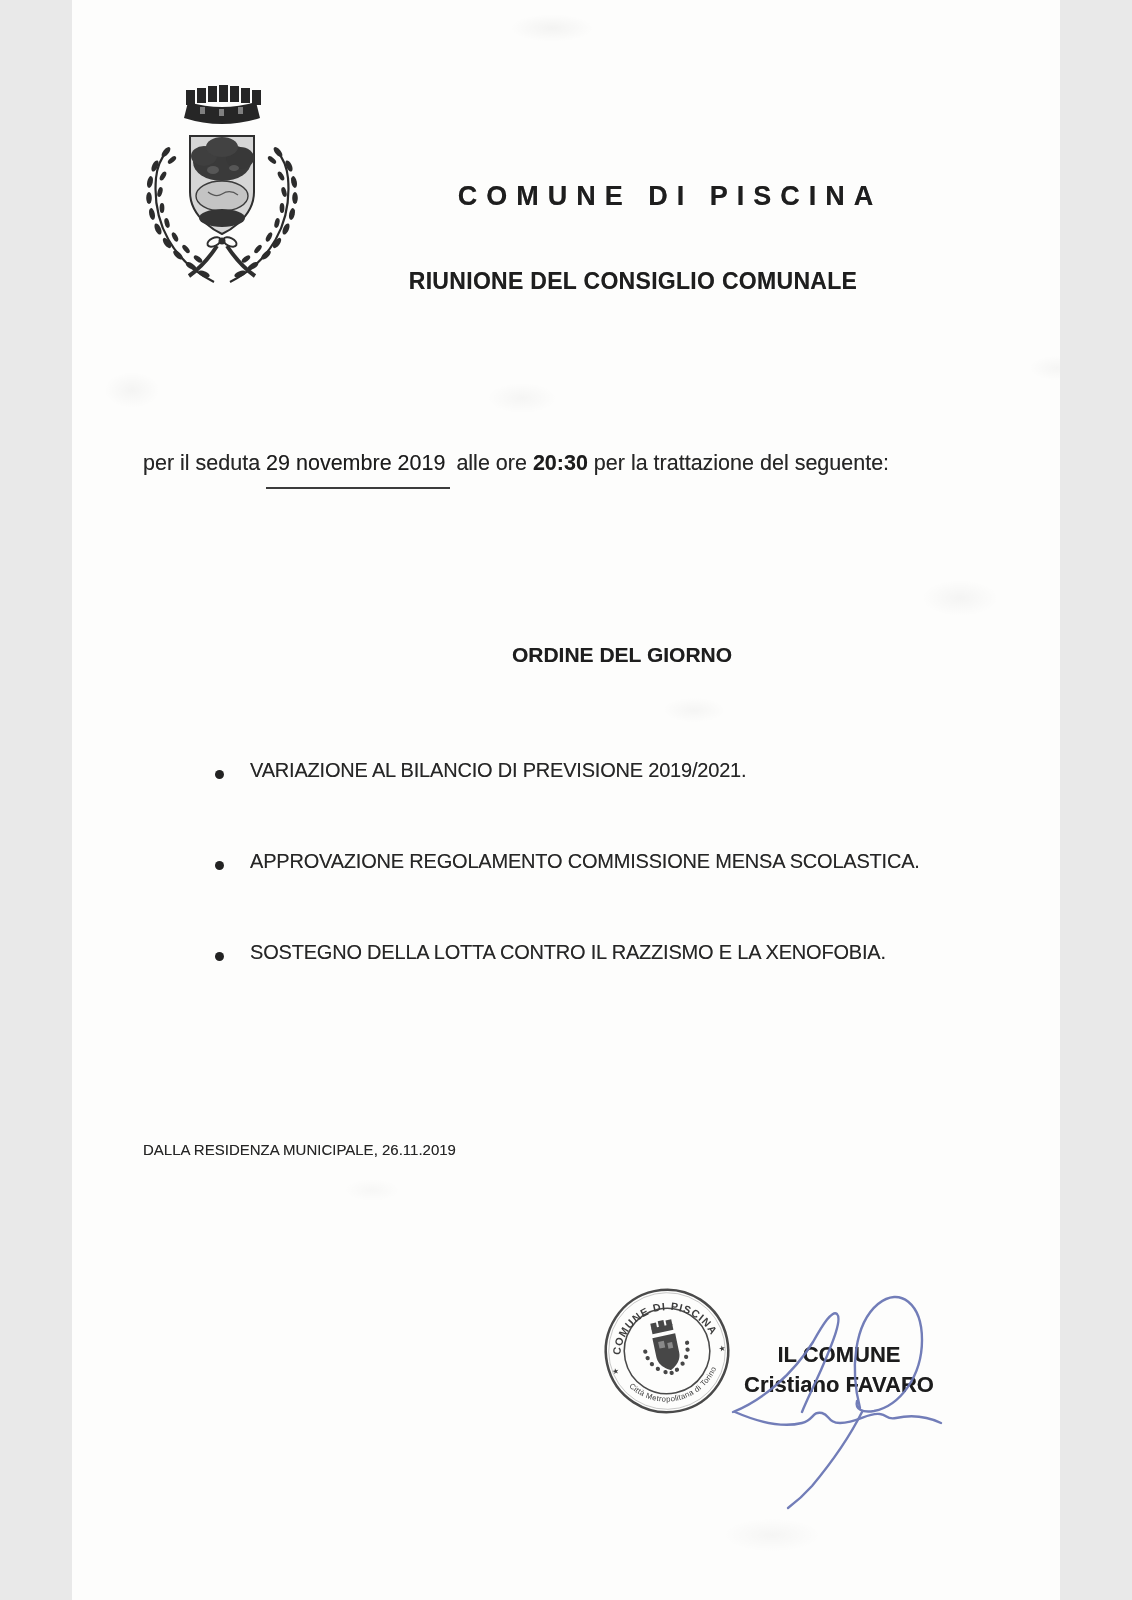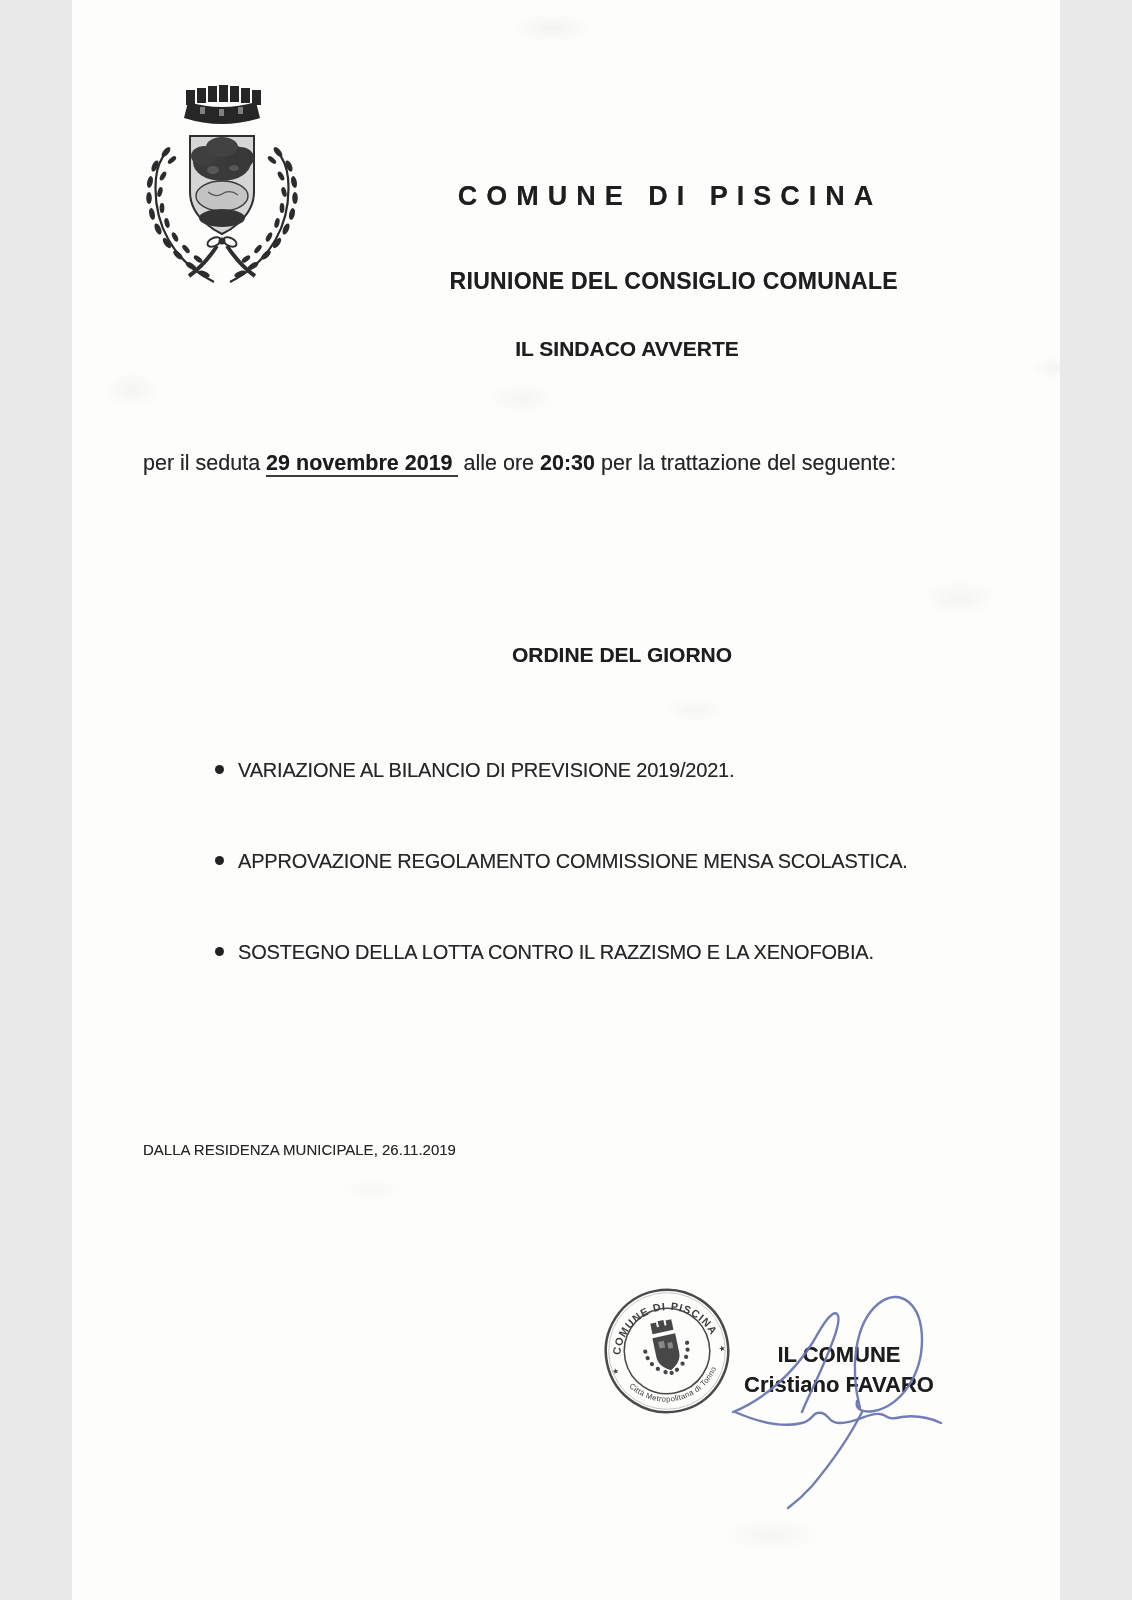--- a/index.html
+++ b/index.html
@@ -18,39 +18,39 @@
       radial-gradient(ellipse 70px 24px at 700px 1535px, rgba(0,0,0,0.03), transparent 70%),
       radial-gradient(ellipse 40px 16px at 300px 1190px, rgba(0,0,0,0.025), transparent 70%);
   }
   .abs{position:absolute;}
   .scan-dash{left:1026px;top:44px;width:12px;height:5px;background:rgba(120,120,120,.55);
     border-radius:3px;transform:rotate(-8deg);}
   
   .doc-title{left:320px;top:181px;width:556px;text-align:center;
     font-size:27px;font-weight:bold;letter-spacing:9px;color:#1e1e1e;line-height:30px;
     text-shadow:0 0 .5px rgba(30,30,30,.55);}
-  .doc-subtitle{left:296px;top:268px;width:530px;text-align:right;
+  .doc-subtitle{left:296px;top:268px;width:530px;text-align:center;
     font-size:23px;font-weight:bold;letter-spacing:.3px;color:#1e1e1e;line-height:26px;
     text-shadow:0 0 .5px rgba(30,30,30,.5);}
   .doc-avverte{left:290px;top:337px;width:530px;text-align:center;
     font-size:21px;font-weight:bold;color:#1e1e1e;line-height:24px;
     text-shadow:0 0 .4px rgba(30,30,30,.5);}
   .ordine{left:285px;top:643px;width:530px;text-align:center;
     font-size:21px;font-weight:bold;color:#1e1e1e;line-height:24px;
     text-shadow:0 0 .4px rgba(30,30,30,.5);}
   
   .bodytext{left:71px;top:447px;width:962px;font-size:21.5px;line-height:33px;
     color:#262626;text-shadow:0 0 .4px rgba(40,40,40,.45);}
   .bodytext .line1{text-align:justify;text-align-last:justify;}
   .b{font-weight:bold;color:#1c1c1c;}
-  .u-date{font-weight:bold;color:#1c1c1c;border-bottom:2.5px solid #3c3c3c;
-    padding-right:5px;padding-bottom:0px;}
+  .u-date{font-weight:normal;color:#1c1c1c;border-bottom:2.5px solid #3c3c3c;
+    padding-right:5px;padding-bottom:12px;}
   
   .agenda{left:141px;top:757px;width:800px;}
-  .agenda-item{display:flex;align-items:flex-start;height:26px;margin-bottom:65px;}
+  .agenda-item{display:flex;align-items:center;height:26px;margin-bottom:65px;gap:12px;}
   .bullet-dot{flex:0 0 auto;width:9px;height:9px;border-radius:50%;background:#222;
     margin:8px 14px 0 2px;}
   .agenda-label{font-size:20px;line-height:26px;color:#262626;letter-spacing:-0.2px;
     text-shadow:0 0 .4px rgba(40,40,40,.45);}
   
   .dateline{left:71px;top:1138px;font-size:15px;line-height:24px;color:#262626;
     text-shadow:0 0 .4px rgba(40,40,40,.45);}
   
   .sig-text{left:640px;top:1340px;width:254px;text-align:center;font-weight:bold;
     font-size:22px;line-height:30px;color:#1c1c1c;text-shadow:0 0 .5px rgba(28,28,28,.5);}
@@ -143,21 +143,20 @@
       <ellipse cx="78" cy="162" rx="7" ry="4" fill="none" stroke="#2f2f2f" stroke-width="2" transform="rotate(-25 78 162)"></ellipse>
       <ellipse cx="94" cy="162" rx="7" ry="4" fill="none" stroke="#2f2f2f" stroke-width="2" transform="rotate(25 94 162)"></ellipse>
       <circle cx="86" cy="161" r="3.5" fill="#2f2f2f"></circle>
       <path d="M81,166 C73,178 63,189 53,196" fill="none" stroke="#2f2f2f" stroke-width="4"></path>
       <path d="M91,166 C99,178 109,189 119,196" fill="none" stroke="#2f2f2f" stroke-width="4"></path>
     </g>
   </svg>
 
   <div class="abs doc-title">COMUNE DI PISCINA</div>
   <div class="abs doc-subtitle">RIUNIONE DEL CONSIGLIO COMUNALE</div>
-  <div class="abs doc-avverte">IL SINDACO AVVERTE</div>
 
   <div class="abs bodytext">
     <div class="line2"><span>per il seduta </span><span class="u-date">29 novembre 2019</span><span> alle ore </span><span class="b">20:30</span><span> per la trattazione del seguente:</span></div>
   </div>
 
   <div class="abs ordine">ORDINE DEL GIORNO</div>
   <div class="abs agenda">
     <div class="agenda-item">
       <span class="bullet-dot"></span>
       <span class="agenda-label">VARIAZIONE AL BILANCIO DI PREVISIONE 2019/2021.</span>

